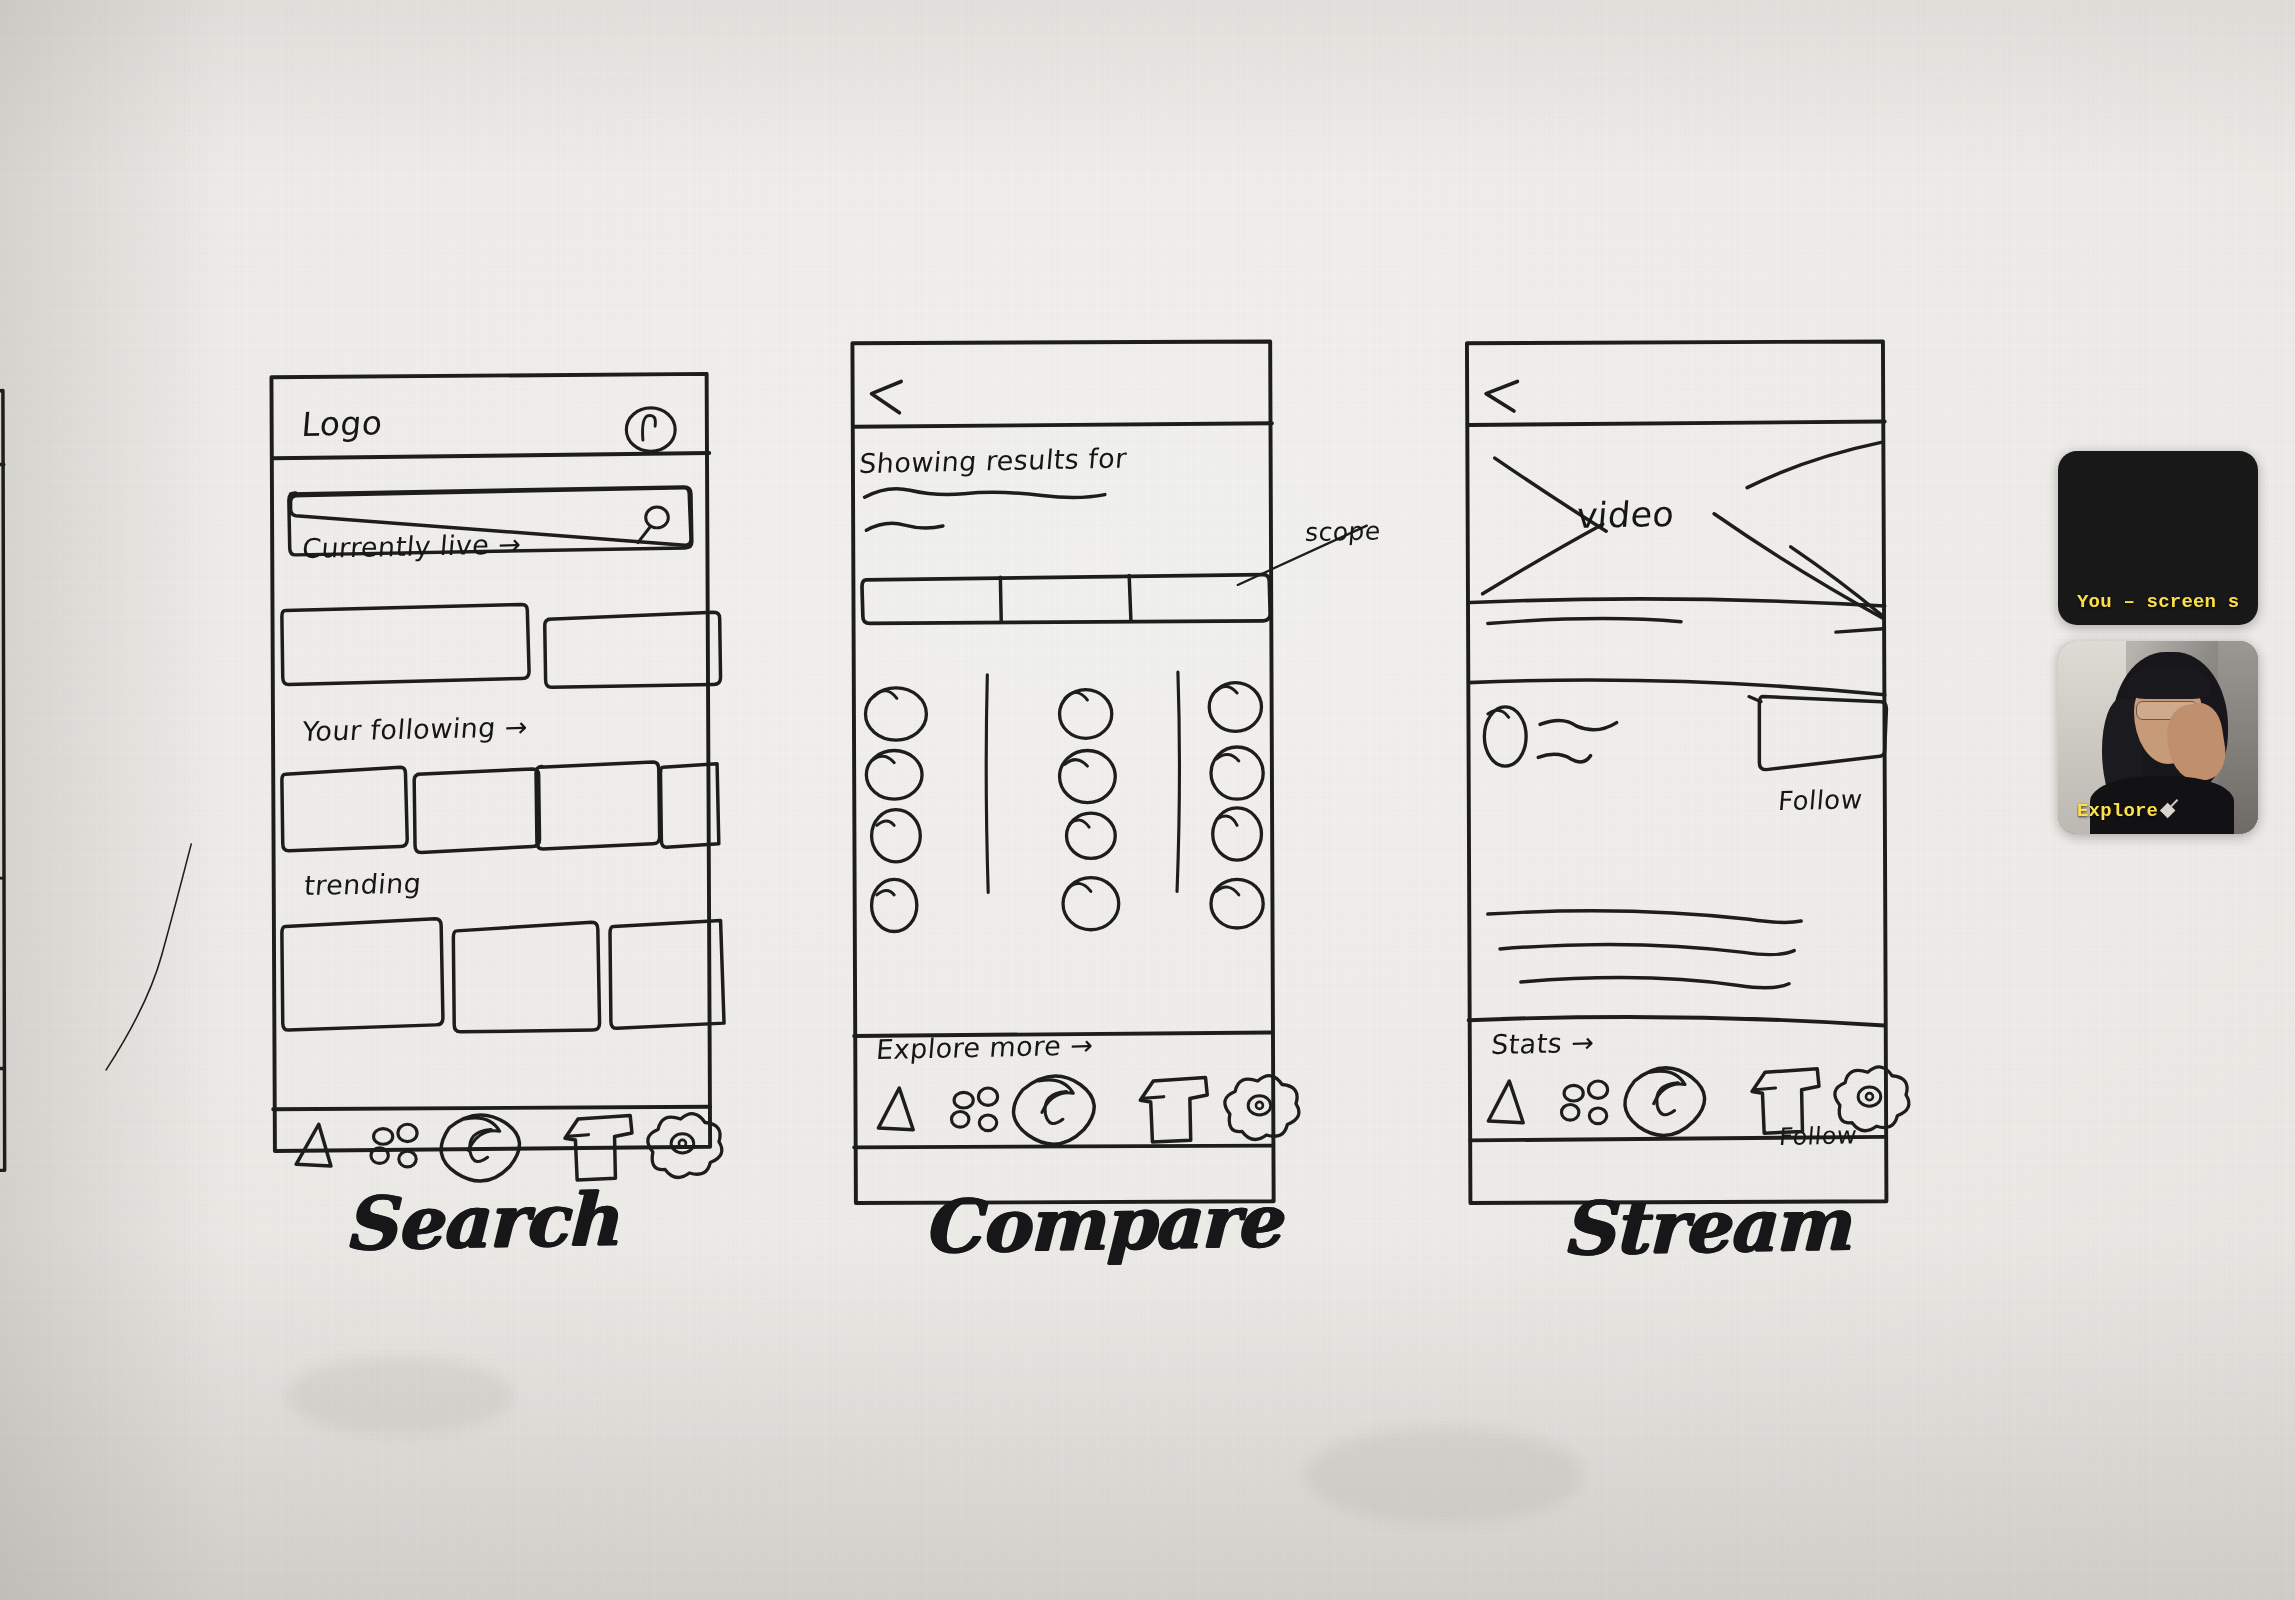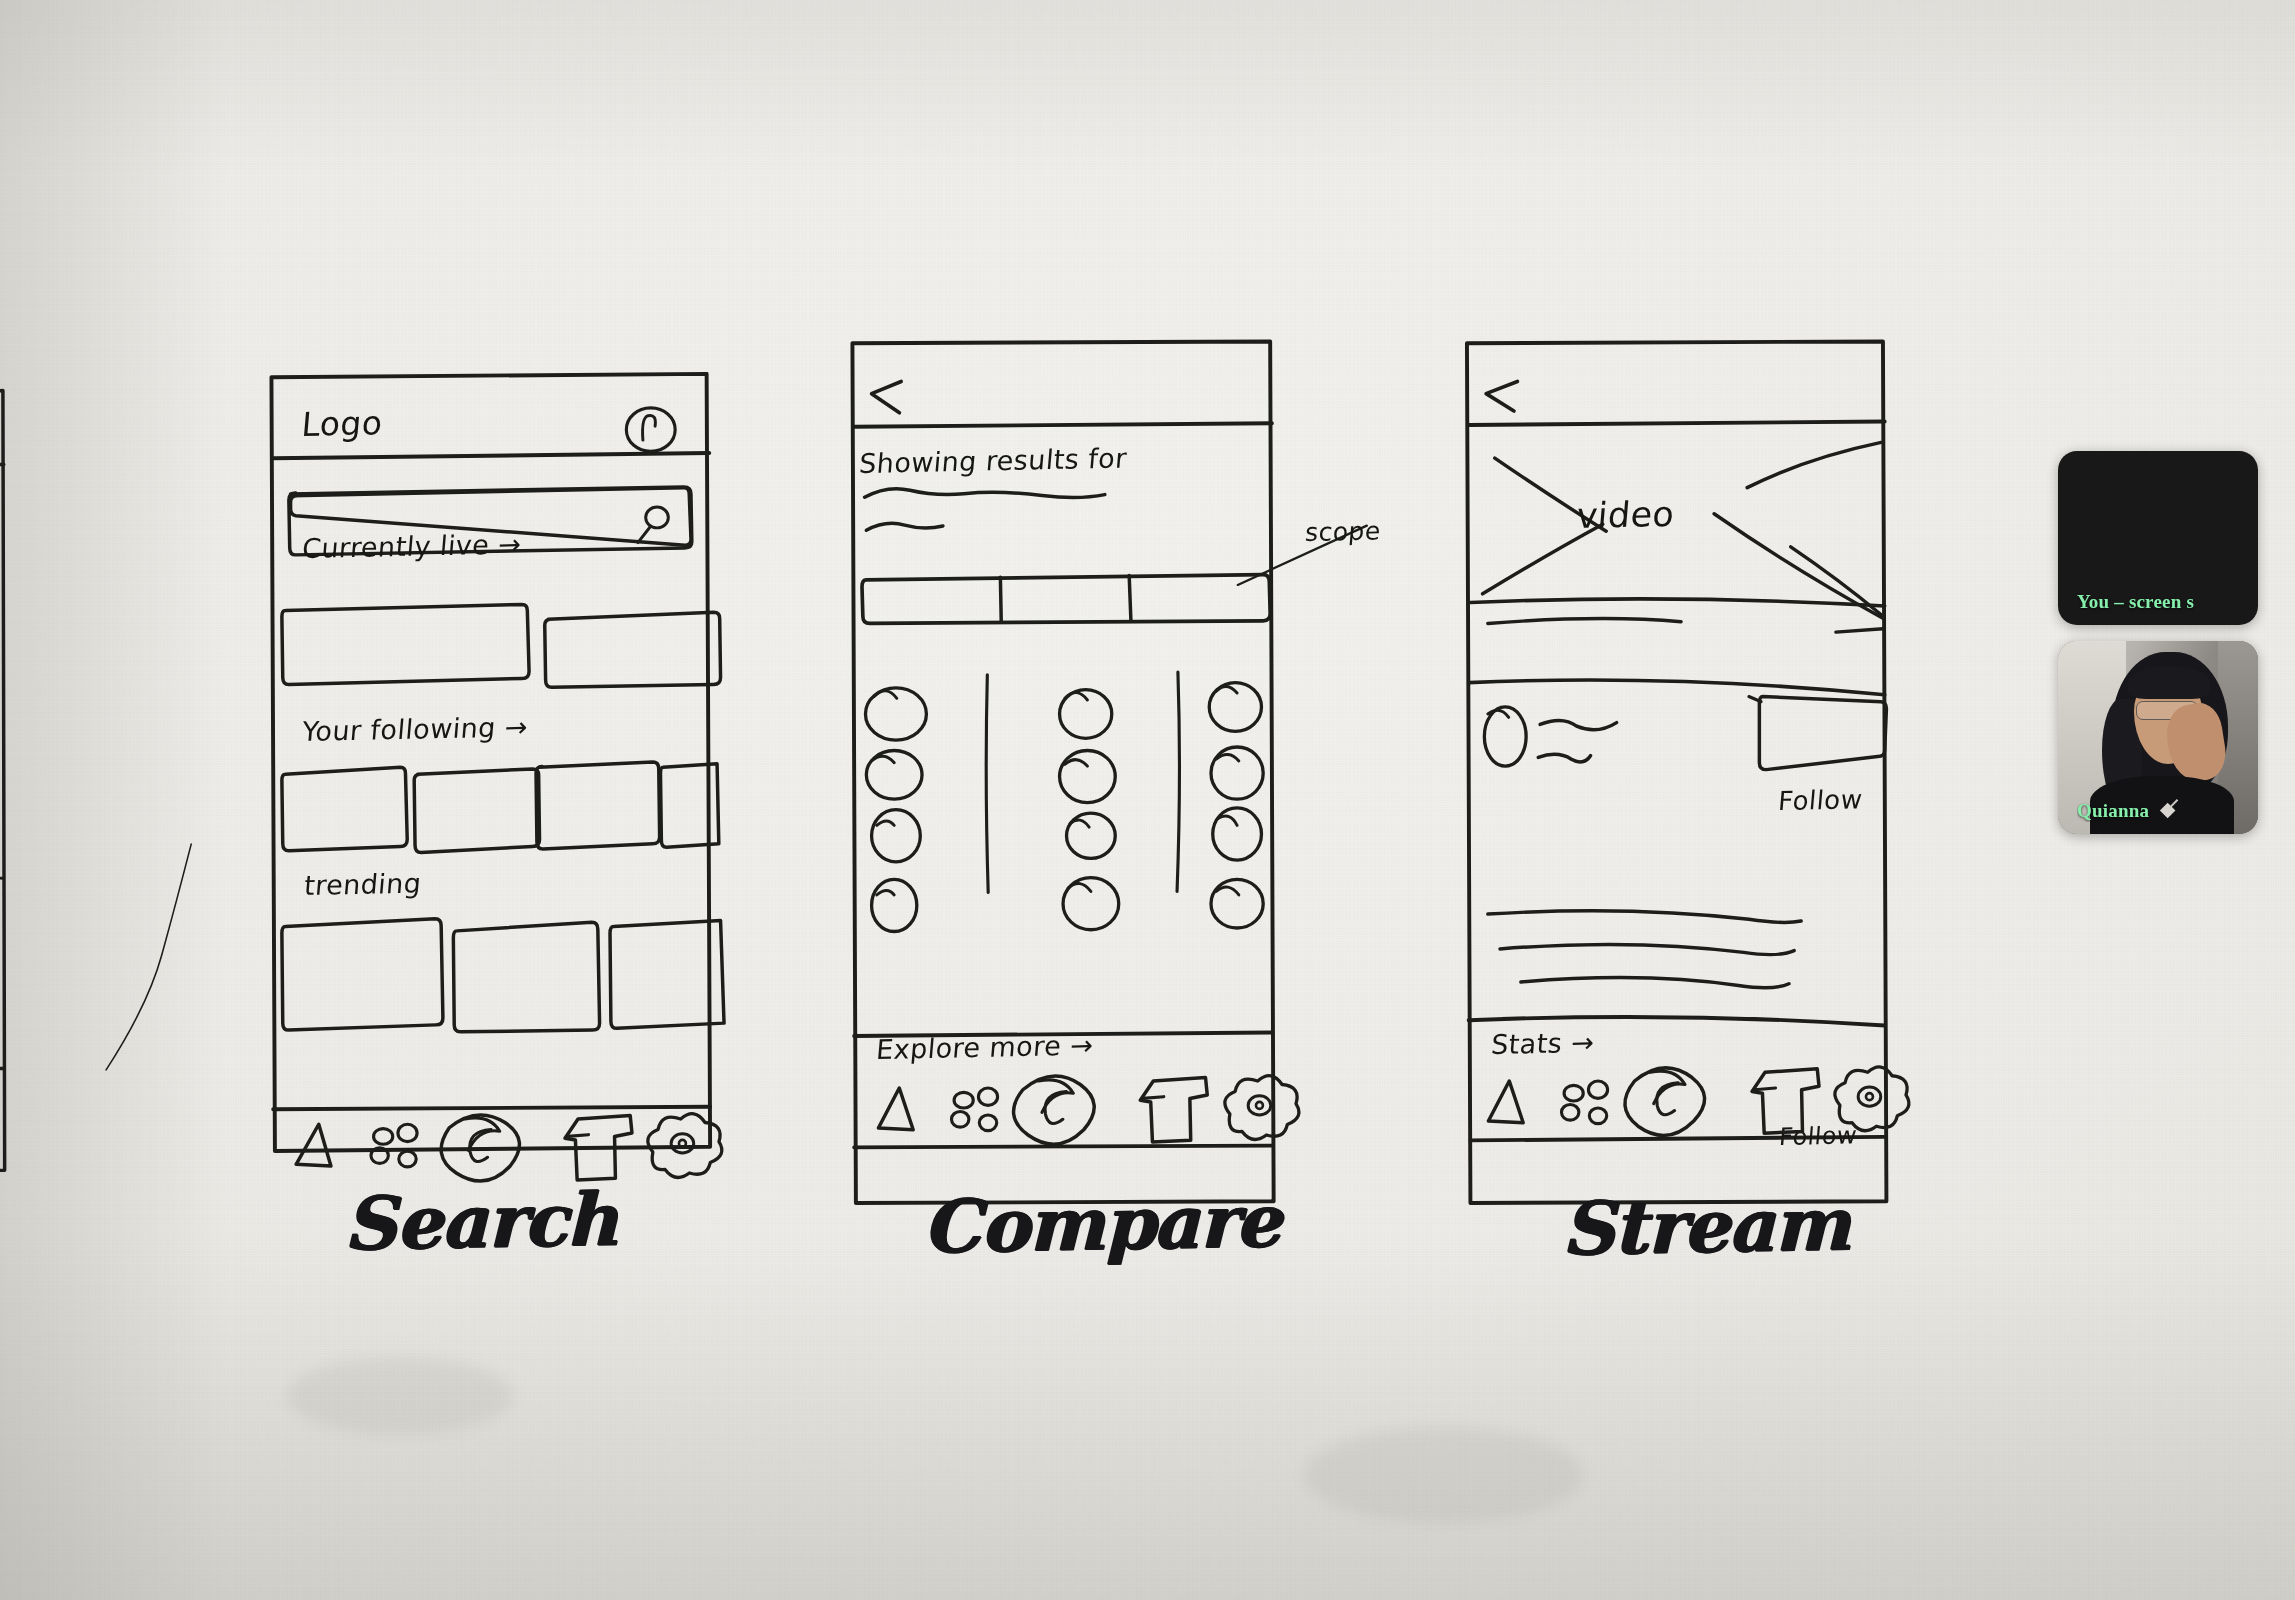--- a/index.html
+++ b/index.html
@@ -63,22 +63,22 @@
   
   #callstack{position:absolute;right:37px;top:451px;width:200px;}
   .tile{
     position:relative;width:200px;border-radius:19px;overflow:hidden;
     box-shadow:0 2.6px 12px rgba(0,0,0,.28);
   }
   #tile-screen{height:174px;background:#181818;margin-bottom:15.7px;}
   #tile-cam{height:193px;background:#6e6b68;}
   .tile-label{
     position:absolute;left:19px;bottom:12px;
-    color:#86efac;font-size:19px;font-weight:700;
-    font-family:Liberation Serif, serif;
+    color:#fde047;font-size:19px;font-weight:700;
+    font-family:Liberation Mono, monospace;
     letter-spacing:0.2px;white-space:nowrap;overflow:hidden;
     text-shadow:0 0.9px 2.6px rgba(0,0,0,.75);
     max-width:167px;
     text-align:right;
   }
   
   .cam-bg{position:absolute;inset:0;background:linear-gradient(115deg,#c9c5c0 0%,#b5b1ac 28%,#8d8a86 55%,#75726f 100%);}
   .cam-wallL{position:absolute;left:0;top:0;width:34%;height:100%;background:linear-gradient(180deg,#dedad4,#bcb8b2);}
   .cam-wallR{position:absolute;right:0;top:0;width:20%;height:100%;background:linear-gradient(180deg,#9b9894,#6e6b67);}
   .cam-hair{position:absolute;left:27%;top:6%;width:58%;height:74%;background:#17161a;border-radius:46% 46% 38% 38%/52% 52% 44% 44%;}
@@ -394,16 +394,16 @@
       <div class="cam-wallR"></div>
       <div class="cam-hair"></div>
       <div class="cam-hair2"></div>
       <div class="cam-face"></div>
       <div class="cam-fringe"></div>
       <div class="cam-glass"></div>
       <div class="cam-hand"></div>
       <div class="cam-body"></div>
       <div class="cam-pendant"></div>
     </div>
-    <div class="tile-label">Quianna</div>
+    <div class="tile-label">Explore</div>
   </div>
 </div>
 
 
 </body></html>

